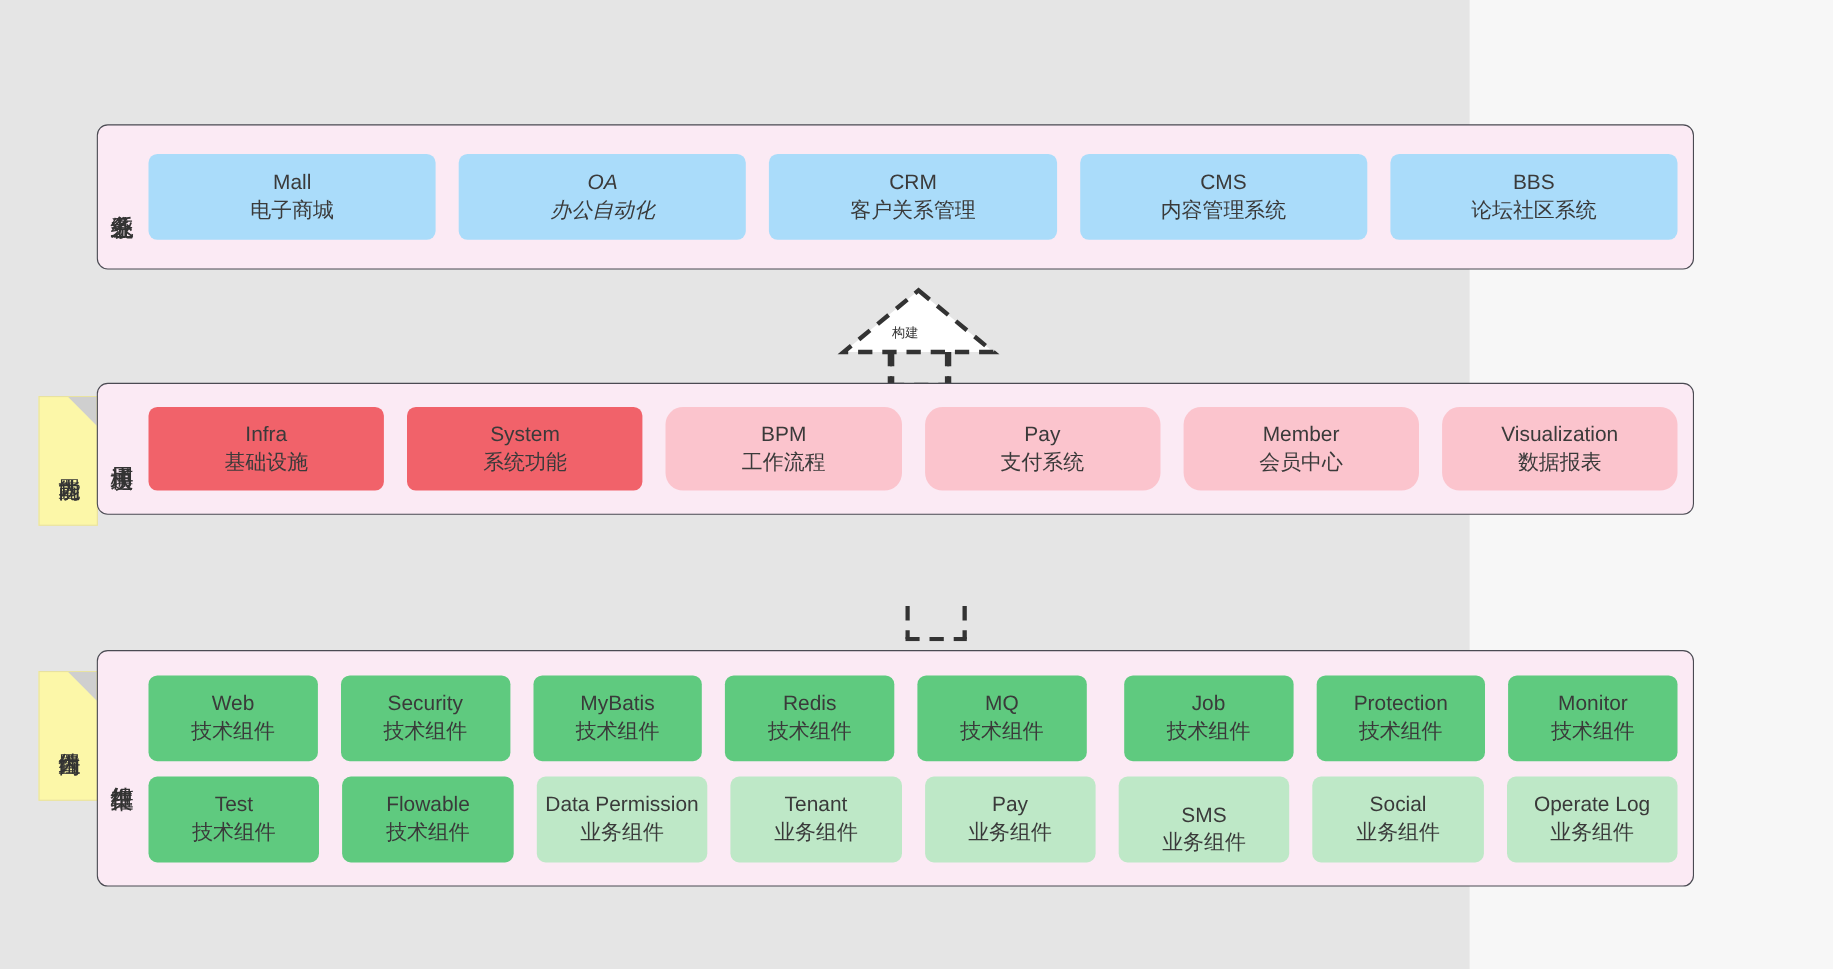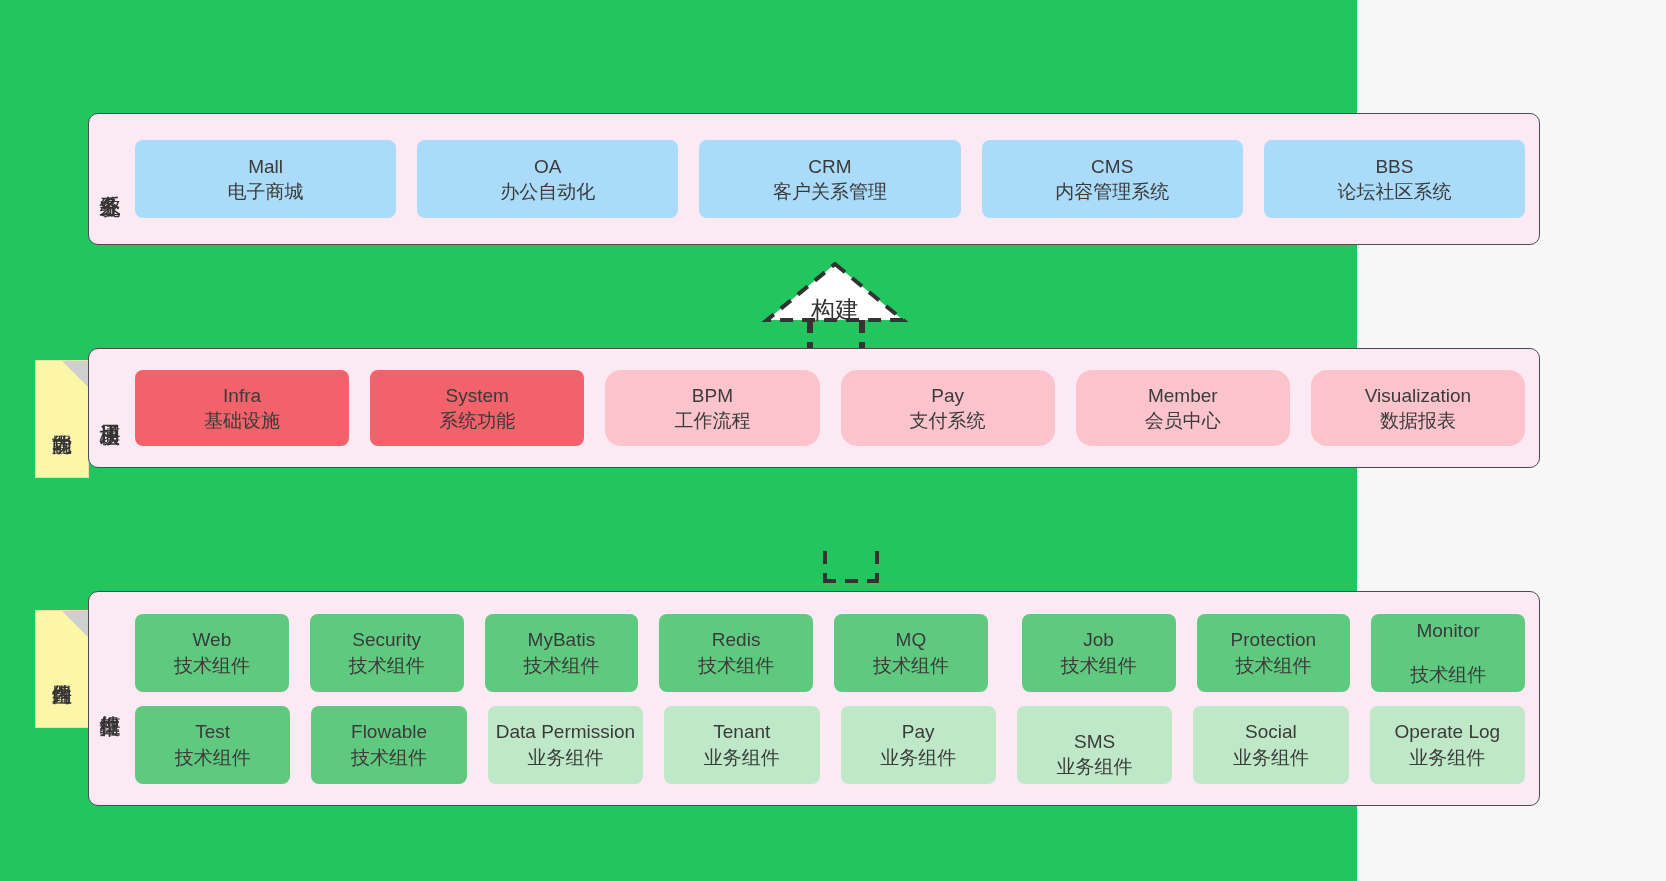--- a/index.html
+++ b/index.html
@@ -11,22 +11,21 @@
     width: 1666px;
     height: 881px;
     font-family: "Liberation Sans", "DejaVu Sans", sans-serif;
     color: #333333;
     overflow: hidden;
   }
   #canvas {
     position: relative;
     width: 1336px;
     height: 881px;
-    background: #22c55e;
-    padding-left: 21px;
+    background: #e5e5e5;
   }
 
   
   .layer {
     position: absolute;
     box-sizing: border-box;
     background: #fbeaf4;
     border: 1.6px solid #4a4a52;
     border-radius: 10px;
     display: flex;
@@ -115,21 +114,21 @@
     border-left: 26px solid transparent;
   }
 
   
   .arrow {
     position: absolute;
   }
   .arrow svg { display: block; }
   .arrow-label {
     position: absolute;
-    font-size: 24px;
+    font-size: 12px;
     color: #333333;
     background: transparent;
     white-space: nowrap;
     text-align: center;
   }
 </style>
 </head>
 <body>
 
 <div id="canvas">
@@ -137,21 +136,21 @@
   <div class="layer" id="layer-business" style="left:88px; top:113px; width:1452px; height:132px;">
     <div class="layer-title">业务系统</div>
     <div class="layer-body">
       <div class="row">
 
         <div class="cell c-blue" style="height:78px;">
           <span class="ln">Mall</span>
           <span class="ln">电子商城</span>
         </div>
 
-        <div class="cell c-blue" style="height:78px;">
+        <div class="cell c-blue" style="height:78px;font-style:italic;">
           <span class="ln">OA</span>
           <span class="ln">办公自动化</span>
         </div>
 
 
         <div class="cell c-blue" style="height:78px;">
           <span class="ln">CRM</span>
           <span class="ln">客户关系管理</span>
         </div>
 
@@ -270,21 +269,21 @@
           <span class="ln">技术组件</span>
         </div>
         <div class="cell c-green" style="height:78px;margin-left:13px;">
           <span class="ln">Job</span>
           <span class="ln">技术组件</span>
         </div>
         <div class="cell c-green" style="height:78px;">
           <span class="ln">Protection</span>
           <span class="ln">技术组件</span>
         </div>
-        <div class="cell c-green" style="height:78px;justify-content:space-between;">
+        <div class="cell c-green" style="height:78px;">
           <span class="ln">Monitor</span>
           <span class="ln">技术组件</span>
         </div>
       </div>
 
       <div class="row">
         <div class="cell c-green" style="height:78px;">
           <span class="ln">Test</span>
           <span class="ln">技术组件</span>
         </div>

